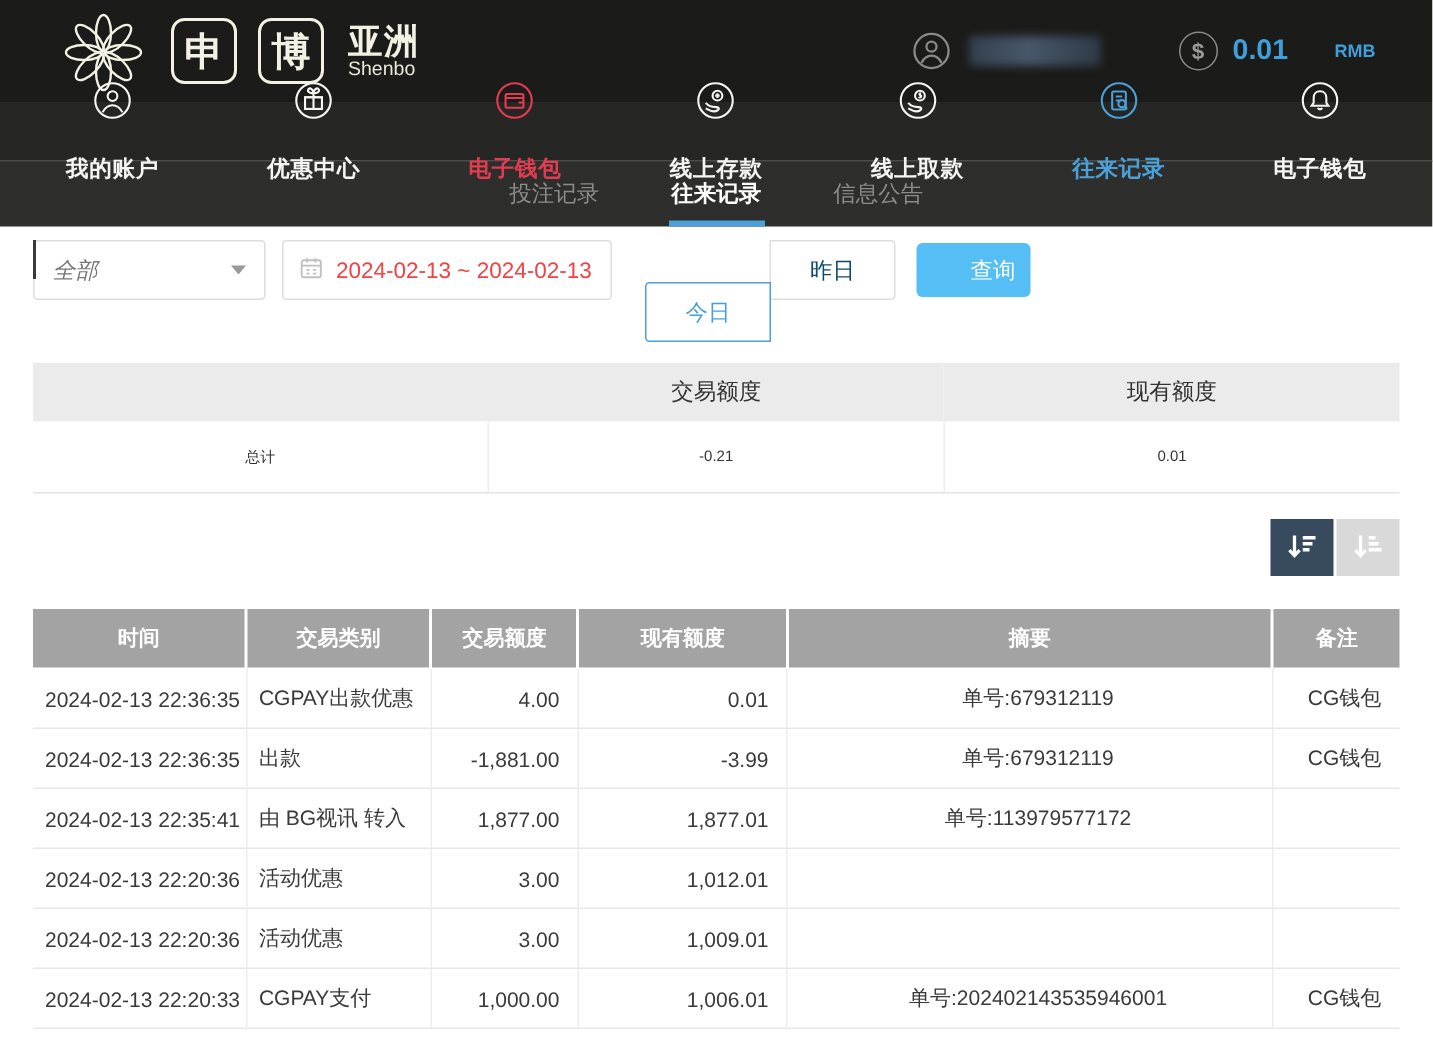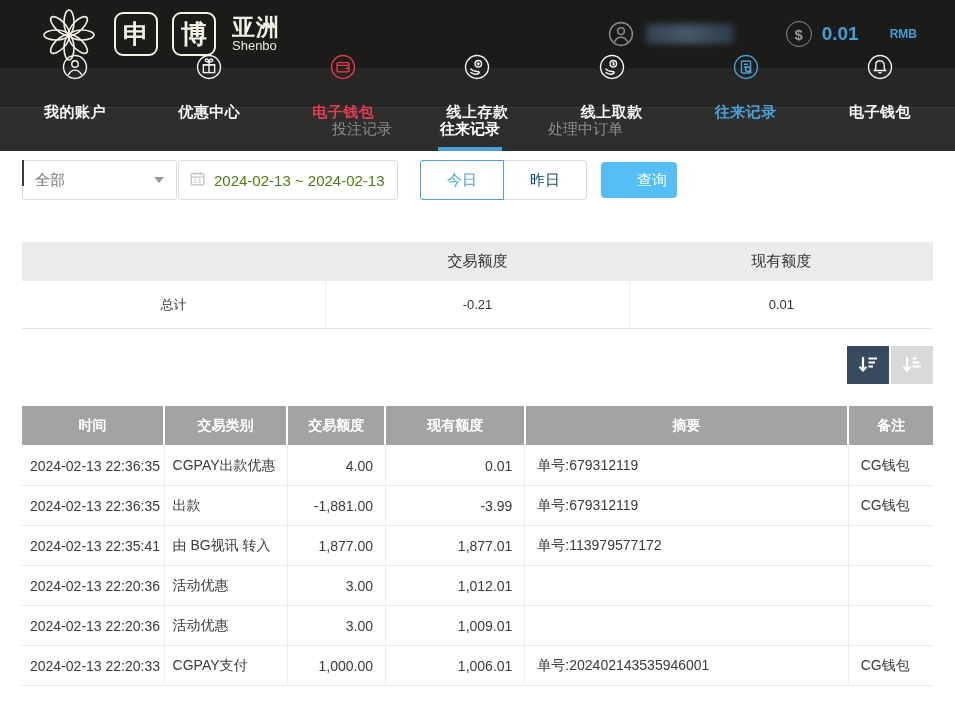--- a/index.html
+++ b/index.html
@@ -40,54 +40,54 @@
   .nav-item.active-blue{color:var(--accent-blue);}
   
   .sub-nav{height:43px;background:#2e2e2c;border-top:1px solid #3a3a38;display:flex;justify-content:center;align-items:stretch;gap:44px;}
   .sub-tab{position:relative;display:flex;align-items:center;font-size:15px;color:#8c8c8c;cursor:pointer;padding:0 2px;}
   .sub-tab.active{color:#fff;font-weight:600;}
   .sub-tab.active::after{content:"";position:absolute;left:0;right:0;bottom:0;height:4px;background:var(--accent-blue);}
   
   .content{padding:0 22px;box-sizing:border-box;}
   .filter-row{margin-top:9px;display:flex;align-items:center;height:40px;}
   .type-select{position:relative;width:155px;height:40px;border:1px solid #ddd;border-radius:3px;box-sizing:border-box;
-    display:flex;align-items:center;padding:0 12px;color:#777;font-size:15px;cursor:pointer;background:#fff;}
+    display:flex;align-items:center;padding:0 12px;color:#777;font-size:15px;cursor:pointer;background:#fff;font-style:italic;}
   .type-select::before{content:"";position:absolute;left:-1px;top:-1px;width:2px;height:26px;background:#3a3a3a;}
   .select-caret{margin-left:auto;width:0;height:0;border-left:5px solid transparent;border-right:5px solid transparent;border-top:6px solid #9a9a9a;}
-  .date-input{width:220px;height:40px;border:1px solid #ddd;border-radius:3px;box-sizing:border-box;margin-left:1px;
-    display:flex;align-items:center;gap:8px;padding:0 10px;color:#4d7c0f;font-size:15px;cursor:pointer;background:#fff;}
+  .date-input{width:220px;height:40px;border:1px solid #ddd;border-radius:3px;box-sizing:border-box;margin-left:11px;
+    display:flex;align-items:center;gap:8px;padding:0 10px;color:#ef4444;font-size:15px;cursor:pointer;background:#fff;}
   .quick-group{display:flex;margin-left:22px;height:40px;}
   .quick-btn{height:40px;box-sizing:border-box;border:1px solid #ddd;background:#fff;color:#0c4a6e;font-size:15px;
     padding:0 26px;cursor:pointer;margin-left:-1px;font-family:inherit;}
   .quick-btn:first-child{margin-left:0;border-radius:3px 0 0 3px;}
   .quick-btn:last-child{border-radius:0 3px 3px 0;}
-  .quick-btn.active{border:1px solid var(--accent-blue);color:var(--accent-blue);position:relative;z-index:1;}
+  .quick-btn.active{border:1px solid var(--accent-blue);color:var(--accent-blue);position:relative;z-index:1;margin-top:28px;}
   .search-btn{margin-left:14px;width:76px;height:36px;border:none;border-radius:4px;background:var(--search-button-blue);
     color:#fff;font-size:15px;cursor:pointer;font-family:inherit;padding-left:32px;}
   
   .summary-table{margin-top:42px;width:100%;border-collapse:collapse;table-layout:fixed;}
   .summary-table th{background:var(--summary-header-bg);height:37px;font-size:15px;font-weight:400;color:#333;text-align:center;}
-  .summary-table td{height:45px;background:#fff;font-size:13px;color:#333;text-align:center;border-bottom:1px solid #e3e3e3;}
+  .summary-table td{height:45px;background:#fff;font-size:10px;color:#333;text-align:center;border-bottom:1px solid #e3e3e3;}
   .summary-table td + td{border-left:1px solid #ededed;}
   
   .sort-row{margin-top:17px;display:flex;justify-content:flex-end;gap:2px;}
   .sort-btn{width:42px;height:38px;border:none;display:flex;align-items:center;justify-content:center;cursor:pointer;padding:0;}
   .sort-btn.active{background:var(--sort-active-bg);}
   .sort-btn.inactive{background:var(--sort-inactive-bg);}
   
   .main-table{margin-top:22px;width:100%;border-collapse:collapse;table-layout:fixed;}
   .main-table th{background:var(--table-header-bg);color:#fff;height:37px;font-size:14px;font-weight:600;text-align:center;}
   .main-table th + th{border-left:2px solid #fff;}
   .main-table td{height:37px;font-size:14px;color:#3a3a3a;border-bottom:1px solid #e8e8e8;background:#fff;
     white-space:nowrap;overflow:hidden;}
   .main-table td + td{border-left:1px solid #ededed;}
   .main-table tr:first-child td{border-top:1px solid #fff;}
   td.al{text-align:left;padding-left:8px;}
   td.ar{text-align:right;padding-right:12px;}
-  td.sum{padding-left:12px;}
+  td.sum{padding-left:12px;text-align:center;}
   col.c-time{width:15.6%;} col.c-type{width:13.5%;} col.c-amount{width:10.8%;}
   col.c-balance{width:15.3%;} col.c-summary{width:35.5%;} col.c-remark{width:9.3%;}
 </style>
 </head>
 <body>
 
 <div class="top-header">
   <div class="brand">
     <span class="brand-flower">
       <svg width="62" height="56" viewBox="0 0 62 56">
@@ -216,21 +216,21 @@
           <path d="M10.7 16.6a1.4 1.4 0 0 0 2.6 0"></path>
         </svg>
       </span>
       <span class="nav-label">电子钱包</span>
     </div>
   </div>
 
 <div class="sub-nav" id="sub-nav">
     <div class="sub-tab">投注记录</div>
     <div class="sub-tab active">往来记录</div>
-    <div class="sub-tab">处理中订单</div>
+    <div class="sub-tab">信息公告</div>
   </div>
 
 <div class="content">
 
   <div class="filter-row">
     <div class="type-select">
       <span>全部</span>
       <span class="select-caret"></span>
     </div>
     <div class="date-input">

